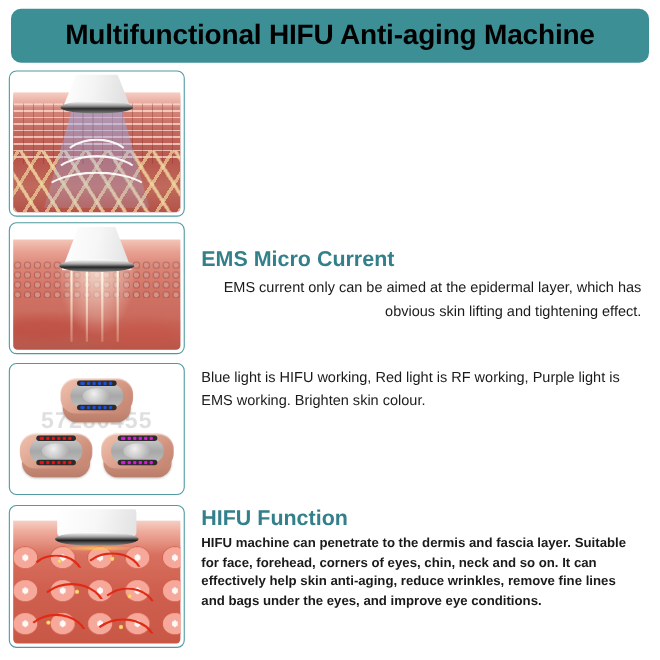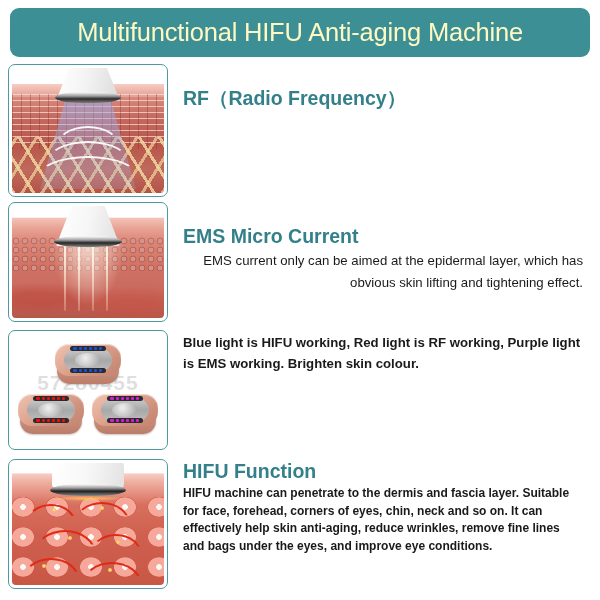--- a/index.html
+++ b/index.html
@@ -29,23 +29,23 @@
     width: 580px;
     height: 49px;
     background: #3d8f96;
     border-radius: 9px;
     display: flex;
     align-items: center;
     justify-content: center;
     box-sizing: border-box;
   }
   .header-title {
-    color: #fef9c3;
+    color: #000000;
     font-size: 25.5px;
-    font-weight: normal;
+    font-weight: bold;
     letter-spacing: -0.2px;
     white-space: nowrap;
     line-height: 1;
   }
 
   
   .row {
     position: absolute;
     left: 0;
     width: 600px;
@@ -84,21 +84,21 @@
     color: #1a1a1a;
     margin: 0;
   }
 
   
   .t1 .sec-title { font-size: 19.5px; }
   .t1 .sec-body  { font-size: 13.2px; line-height: 1.62; }
   .t2 .sec-title { font-size: 19.5px; }
   .t2 .sec-body  { font-size: 13.2px; line-height: 1.62; text-align: right; }
   .t3 .sec-title { font-size: 19.5px; }
-  .t3 .sec-body  { font-size: 13.2px; line-height: 1.62; font-weight: bold; }
+  .t3 .sec-body  { font-size: 13.2px; line-height: 1.62; font-weight: normal; }
   .t4 .sec-title { font-size: 19.5px; }
   .t4 .sec-body  { font-size: 12px; line-height: 1.45; font-weight: bold; }
 
   
   .img1 { background: linear-gradient(#ffffff 0%, #ffffff 14%, #f2b9b0 15%, #d98c80 22%, #c4695f 40%, #b8564c 62%, #c06a5c 82%, #b35248 100%); }
   .img1 .epi {
     position: absolute; left: 0; right: 0; top: 13%; height: 10%;
     background: linear-gradient(#f7cdc3, #e39f92);
   }
   .img1 .stripes {
@@ -301,21 +301,20 @@
         <div class="beam"></div>
         <div class="arc a1"></div>
         <div class="arc a2"></div>
         <div class="arc a3"></div>
         <div class="head"></div>
         <div class="ring"></div>
       </div>
     </div>
 
     <div class="txt t1" style="top:24px;">
-      <p class="sec-title">RF（Radio Frequency）</p>
     </div>
   </div>
 
   <div class="row" style="top:202px;height:120px;">
 
     <div class="thumb" style="top:0;width:160px;height:120px;">
       <div class="thumb-inner img2">
         <div class="honey"></div>
         <div class="honey2"></div>
         <div class="deep"></div>

